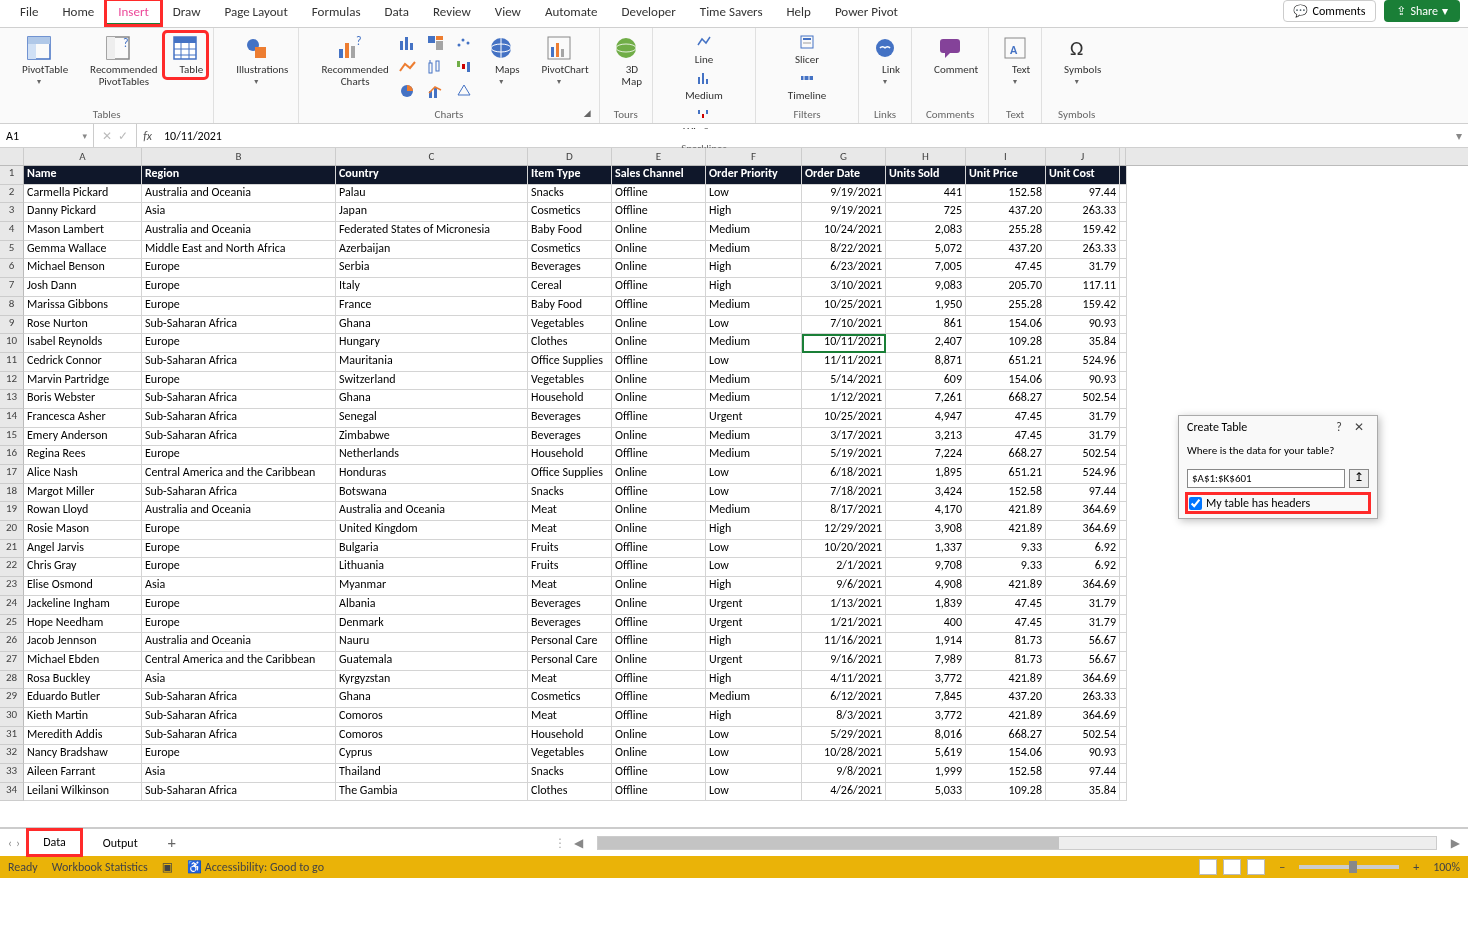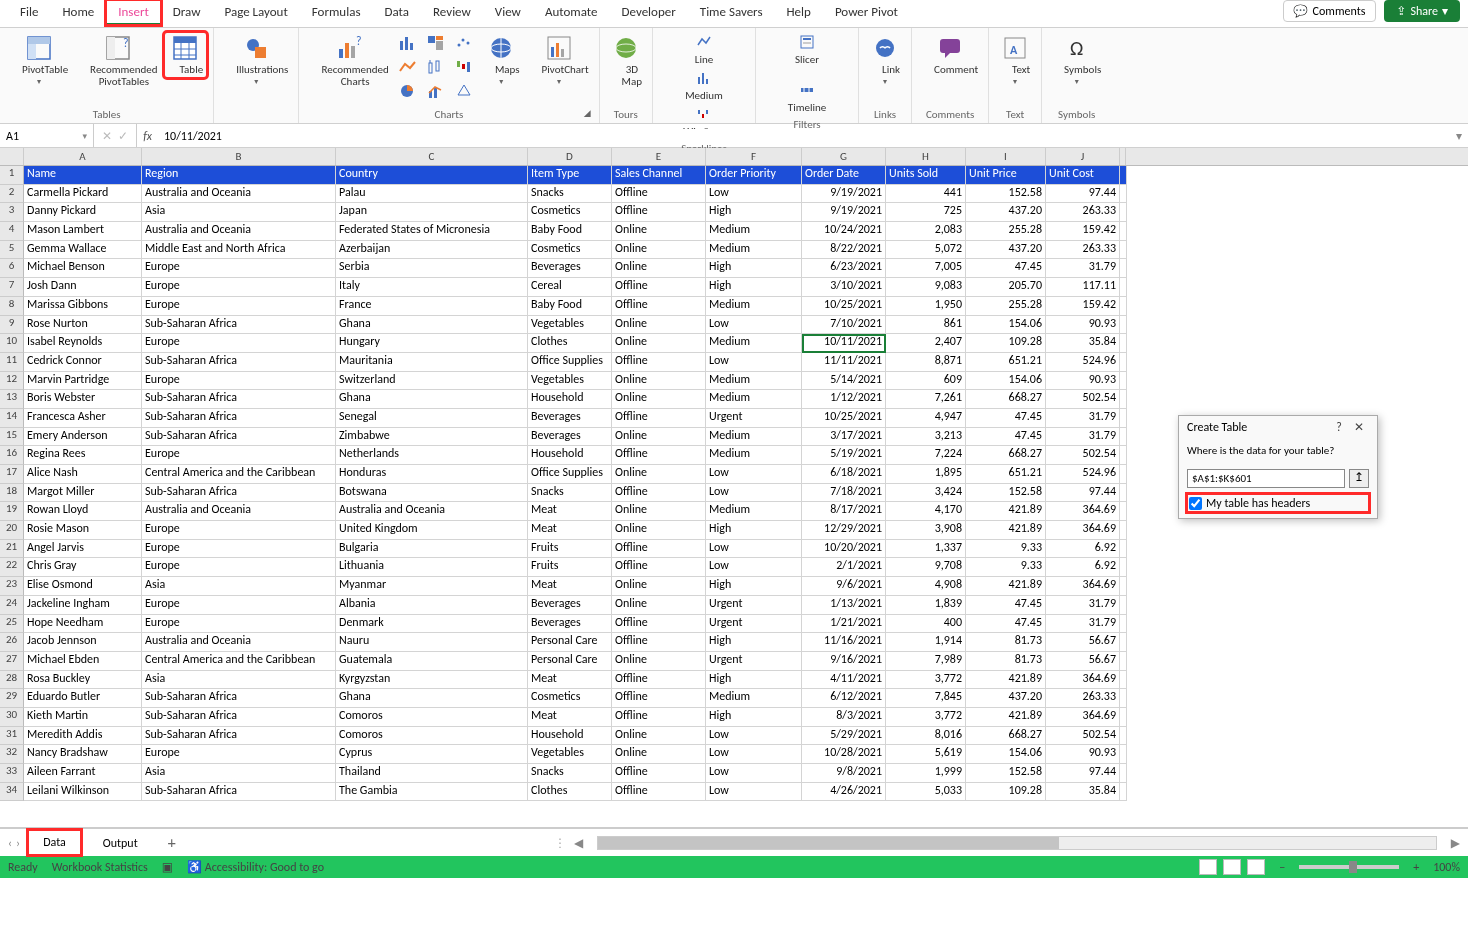--- a/index.html
+++ b/index.html
@@ -40,36 +40,36 @@
 
 
 .grid-wrap { position: relative; height: 680px; overflow: hidden; border-bottom: 1px solid #ccc; }
 .col-headers { display: grid; grid-template-columns: 24px 118px 194px 192px 84px 94px 96px 84px 80px 80px 74px 6px; background: #e8e8e8; border-bottom: 1px solid #bbb; }
 .col-headers div { border-right: 1px solid #ccc; text-align: center; font-size: 11px; color: #444; padding: 2px 0; }
 .col-headers .corner { background: #e8e8e8; }
 .rows { overflow-y: hidden; }
 .row { display: grid; grid-template-columns: 24px 118px 194px 192px 84px 94px 96px 84px 80px 80px 74px 6px; height: 18.7px; }
 .row .rh { background: #e8e8e8; border-right: 1px solid #bbb; border-bottom: 1px solid #ccc; text-align: center; font-size: 11px; color: #444; }
 .row .cell { border-right: 1px solid #d4d4d4; border-bottom: 1px solid #d4d4d4; padding: 0 3px; font-size: 12px; overflow: hidden; white-space: nowrap; }
-.row.header-row .cell { background: #1d4ed8; color: #fff; font-weight: normal; }
+.row.header-row .cell { background: #0f172a; color: #fff; font-weight: bold; }
 .num { text-align: right; }
 .active-cell { outline: 2px solid #1a7f37; outline-offset: -2px; }
 
 
 .sheet-bar { display: flex; align-items: center; height: 28px; border-top: 1px solid #ccc; padding: 0 8px; gap: 8px; }
 .nav-arrows { display: flex; gap: 4px; color: #888; }
 .sheet-tab { padding: 4px 14px; border: 1px solid #ccc; border-bottom: none; background: #fff; cursor: pointer; font-size: 12px; }
 .sheet-tab.active { background: #fff; border-bottom: 2px solid #fff; font-weight: 500; }
 .add-sheet { color: #666; cursor: pointer; padding: 0 8px; font-size: 16px; }
 .hscroll { flex: 1; margin-left: auto; display: flex; align-items: center; }
 .hscroll-track { flex:1; height:14px; background:#eee; border:1px solid #ccc; position:relative; margin:0 14px; }
 .hscroll-thumb { position:absolute; left:0; top:0; height:100%; width:55%; background:#c4c4c4; }
 
 
-.status-bar { display: flex; align-items: center; height: 22px; padding: 0 8px; gap: 14px; font-size: 11px; color: #444; background: #22c55e; }
+.status-bar { display: flex; align-items: center; height: 22px; padding: 0 8px; gap: 14px; font-size: 11px; color: #444; background: #eab308; }
 .status-bar .spacer { flex: 1; }
 .view-btns { display:flex; gap:6px; }
 .view-btn { width:18px; height:16px; border:1px solid #bbb; background:#fff; cursor:pointer; }
 .zoom-slider { width: 100px; height: 4px; background: #ccc; position: relative; }
 .zoom-slider .thumb { position: absolute; left: 50%; top: -4px; width: 8px; height: 12px; background: #888; }
 
 
 .dialog { position: absolute; left: 1178px; top: 415px; width: 200px; background: #f9f9f9; border: 1px solid #aaa; box-shadow: 2px 2px 8px rgba(0,0,0,.25); }
 .dialog-title { display: flex; align-items: center; padding: 4px 8px; font-size: 12px; }
 .dialog-title .t { flex: 1; }
@@ -328,21 +328,21 @@
             </div>
             <div class="lbl">Win/Loss</div>
           </div>
       </div>
     </div>
     <div class="ribbon-group-label">Sparklines</div>
   </div>
 
   <div class="ribbon-group">
     <div class="ribbon-group-row">
-      <div class="mini-stack" style="gap:12px">
+      <div class="mini-stack" style="gap:0">
         <div class="rbtn small">
             <div class="ico">
               <svg width="14" height="14">
                 <rect x="1" y="1" width="12" height="12" fill="none" stroke="#4472c4"></rect>
                 <rect x="3" y="3" width="8" height="2" fill="#4472c4"></rect>
                 <rect x="3" y="7" width="8" height="2" fill="#ccc"></rect>
               </svg>
             </div>
             <div class="lbl">Slicer</div>
           </div>

